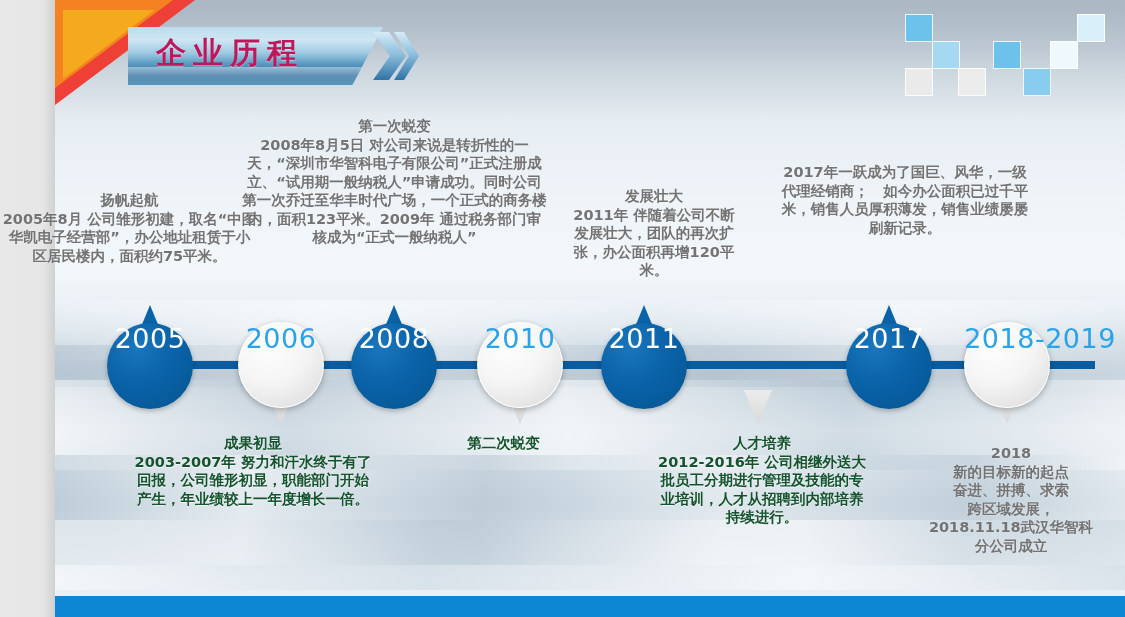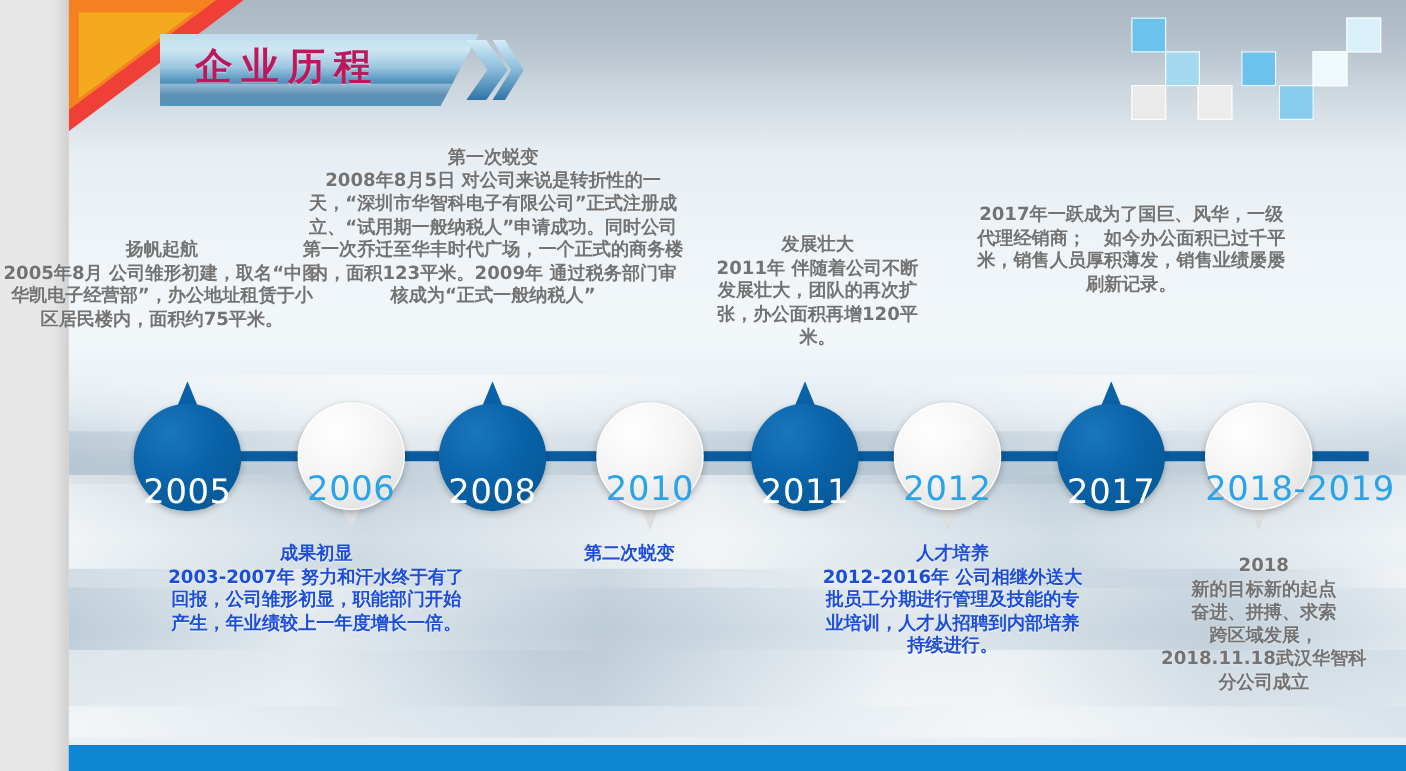--- a/index.html
+++ b/index.html
@@ -112,21 +112,21 @@
     position: absolute;
     left: 110px; top: 361px;
     width: 985px; height: 8px;
     background: #0b5c9e;
   }
 
   .pin { position: absolute; width: 86px; height: 104px; }
   .pin .bubble {
     position: absolute; left: 0; width: 86px; height: 86px;
     border-radius: 50%;
-    display: flex; align-items: flex-end; justify-content: center;
+    display: flex; align-items: flex-start; justify-content: center;
     font-size: 27px; font-weight: 500; letter-spacing: .5px;
     white-space: nowrap;
   }
   .pin .tail {
     position: absolute; left: 29px; width: 28px; height: 34px;
   }
 
   
   .pin.up .bubble {
     top: 18px;
@@ -155,21 +155,21 @@
   }
   .pin.wide .bubble { width: 86px; }
   .pin.wide .bubble span { position: relative; left: 33px; }
 
   
   .blk { position: absolute; text-align: center; line-height: 1.28; }
   .blk .hd { display: block; font-weight: 700; }
 
   .blk.dark { color: #737373; font-weight: 700; font-size: 14.5px;
               text-shadow: 0 0 2px rgba(255,255,255,.55); }
-  .blk.cyan { color: #1d4ed8; font-weight: 700; font-size: 14.5px;
+  .blk.cyan { color: #14532d; font-weight: 700; font-size: 14.5px;
               text-shadow: 0 1px 1px rgba(255,255,255,.75); }
 
   
   .bottom-bar {
     position: absolute; left: 55px; bottom: 0;
     width: 1070px; height: 21px;
     background: #0d87d4;
   }
 
   
@@ -256,23 +256,20 @@
         </div>
       </div>
       <div class="pin up" style="left: 601px; top: 305px;">
         <div class="tail"></div>
         <div class="bubble">
           <span>2011</span>
         </div>
       </div>
       <div class="pin down" style="left: 715px; top: 322px;">
         <div class="tail"></div>
-        <div class="bubble">
-          <span>2012</span>
-        </div>
       </div>
       <div class="pin up" style="left: 846px; top: 305px;">
         <div class="tail"></div>
         <div class="bubble">
           <span>2017</span>
         </div>
       </div>
       <div class="pin down wide" style="left: 964px; top: 322px;">
         <div class="tail"></div>
         <div class="bubble">

